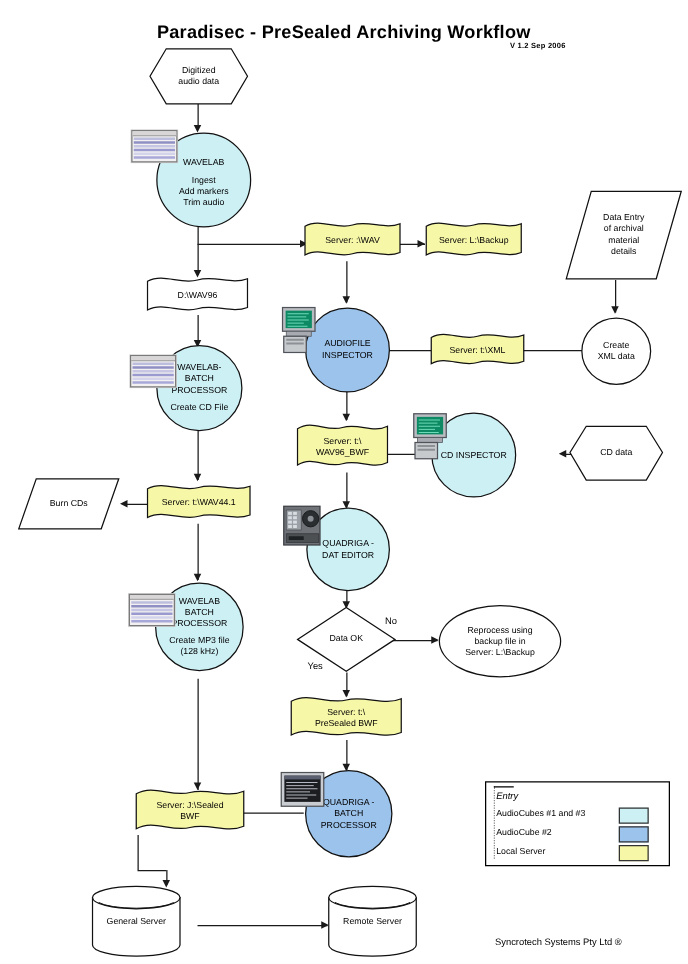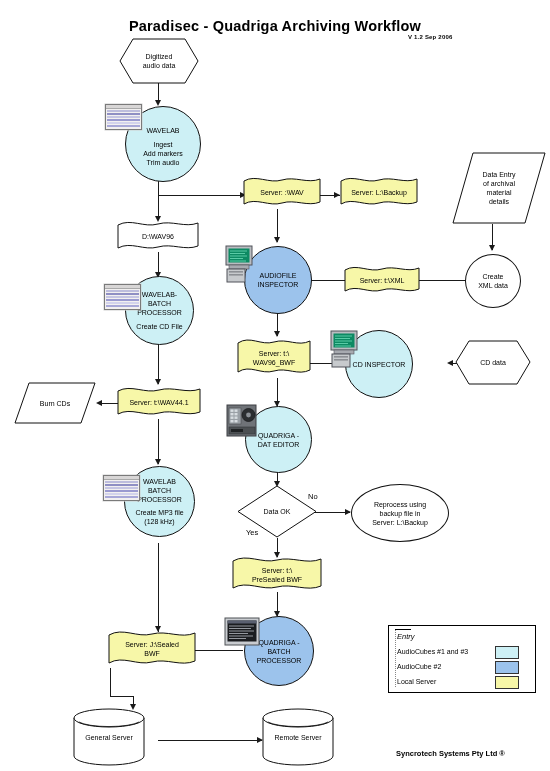--- a/index.html
+++ b/index.html
@@ -3,21 +3,21 @@
 <meta charset="utf-8">
 <style>
   html,body{margin:0;padding:0;background:#ffffff;}
   body{width:550px;height:771px;position:relative;
        font-family:"Liberation Sans","DejaVu Sans",sans-serif;
        color:#000;overflow:hidden;}
   .abs{position:absolute;}
   
   #title{left:0;top:18px;width:550px;text-align:center;font-size:14.5px;font-weight:bold;letter-spacing:.2px;}
   #version{left:408px;top:34px;font-size:6px;font-weight:bold;letter-spacing:.2px;}
-  #footer{left:396px;top:749px;font-size:7.5px;font-weight:bold;}
+  #footer{left:396px;top:749px;font-size:7.5px;}
   
   .lbl{position:absolute;left:0;top:0;width:100%;height:100%;
        display:flex;flex-direction:column;align-items:center;justify-content:center;
        text-align:center;font-size:7px;line-height:9px;pointer-events:none;}
   .lbl .ln{display:block;white-space:nowrap;}
   
   .circ{border:1px solid #111;border-radius:50%;}
   .cy{background:#cdf0f5;}
   .bl{background:#9cc3ec;}
   .docwrap{position:absolute;}
@@ -49,21 +49,21 @@
   
   .appicon{position:absolute;background:#f2f0f0;border:1px solid #7a7a7a;box-shadow:0 0 0 .5px #cfcfcf;}
   .appicon .tb{position:absolute;left:0;top:0;right:0;height:3px;background:#d8d6d6;border-bottom:1px solid #a9a9a9;}
   .appicon .rw{position:absolute;left:1px;right:1px;height:2px;}
   .pcicon{position:absolute;}
   .flow-label{position:absolute;font-size:7.5px;text-align:right;}
 </style>
 </head>
 <body>
 
-<div class="abs" id="title">Paradisec - Quadriga Archiving Workflow</div>
+<div class="abs" id="title">Paradisec - PreSealed Archiving Workflow</div>
 <div class="abs" id="version">V 1.2 Sep 2006</div>
 
 <div class="ln-v" style="left:158px;top:83px;height:20px;"></div>
 <div class="ar ar-d" style="left:154.5px;top:100px;"></div>
 
 <div class="ln-v" style="left:158px;top:180px;height:40px;"></div>
 
 <div class="ln-h" style="left:158px;top:195px;width:88px;"></div>
 <div class="ar ar-r" style="left:240px;top:191.5px;"></div>
 <div class="ar ar-d" style="left:154.5px;top:216px;"></div>

